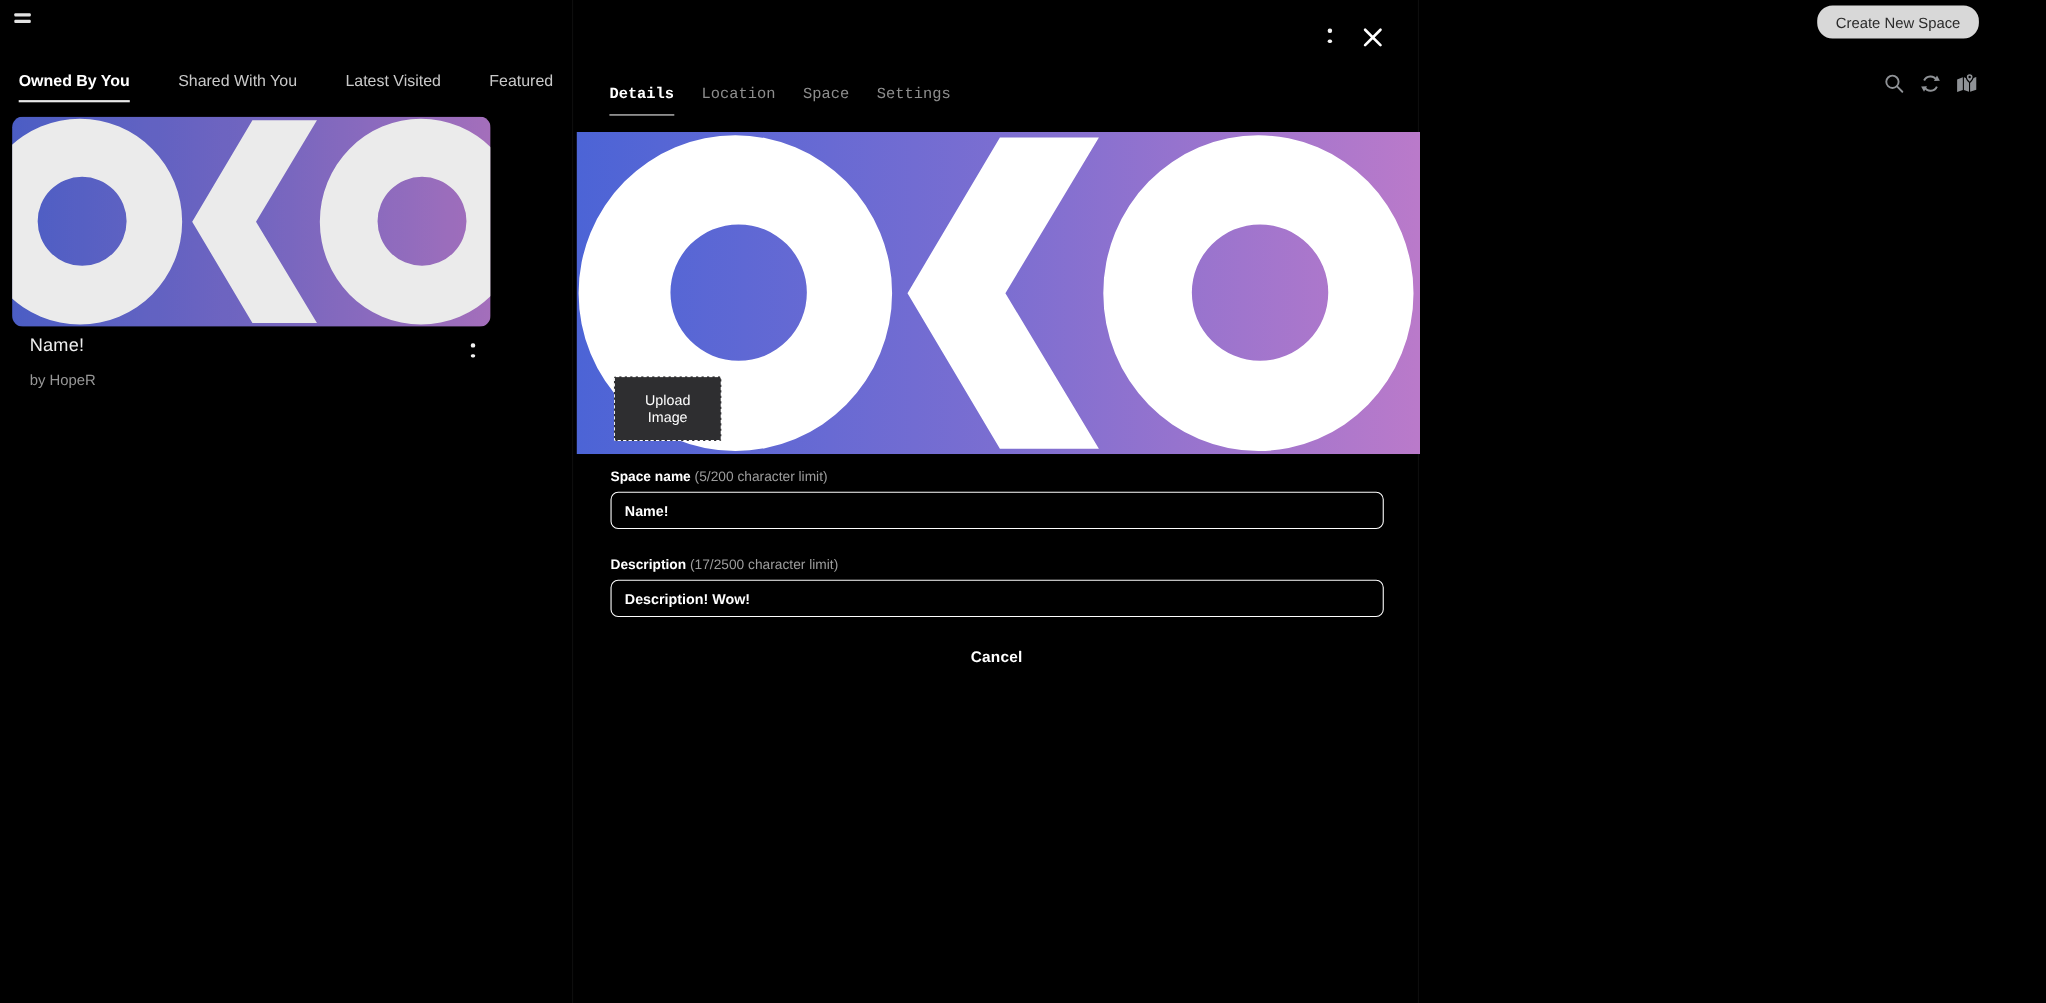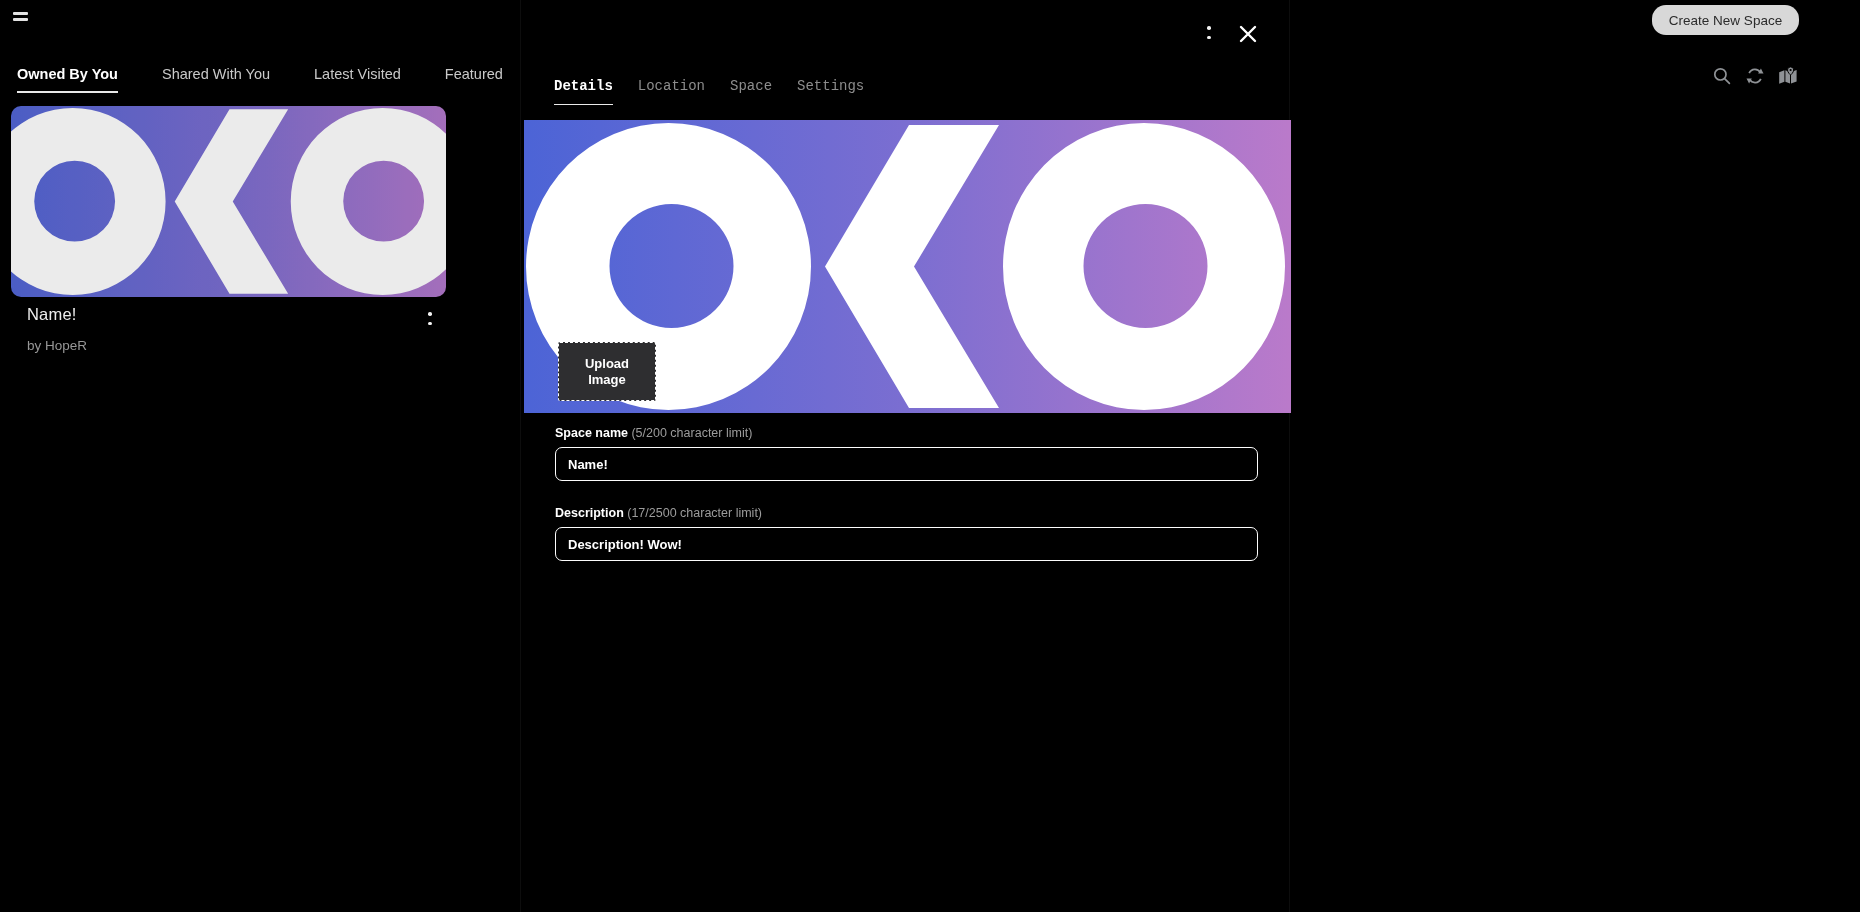--- a/index.html
+++ b/index.html
@@ -37,21 +37,21 @@
   .modal-tabs { left:33px; top:78px; display:flex; gap:25px;font-family:Liberation Mono, monospace; }
   .m-tab { font-size:14px; color:#8d8d8d; padding-bottom:10px; cursor:pointer; }
   .m-tab.active { color:#fff; font-weight:bold; border-bottom:1.5px solid #eaeaea; }
 
   .banner { left:3px; top:120px; width:767px; height:293px; overflow:hidden; }
   .banner svg { width:100%; height:100%; display:block; }
 
   .upload-btn { left:37px; top:342px; width:98px; height:59px; background:#2e2e30;
                 border:1px dashed #fff; border-radius:2px; display:flex; flex-direction:column;
                 align-items:center; justify-content:center; cursor:pointer;
-                font-size:13px; font-weight:bold; line-height:1.18; color:#fff; text-align:center; }
+                font-size:13px; font-weight:normal; line-height:1.18; color:#fff; text-align:center; }
 
   .field-label { font-size:12.5px; color:#9c9c9c; }
   .field-label b { color:#fff; font-weight:bold; }
   .lbl-name { left:34px; top:426px; }
   .lbl-desc { left:34px; top:506px; }
   .text-input { left:34px; width:703px; height:34px; background:#000; border:1px solid #fdfdfd;
                 border-radius:7px; color:#fff; font-family:"Liberation Sans",sans-serif;
                 font-size:13px; font-weight:bold; padding:0 12px; outline:none; }
   .inp-name { top:447px; }
   .inp-desc { top:527px; }
@@ -148,20 +148,21 @@
     <span>(5/200 character limit)</span>
   </div>
   <input class="abs text-input inp-name" type="text" value="Name!" style="">
 
   <div class="abs field-label lbl-desc">
     <b>Description</b>
     <span>(17/2500 character limit)</span>
   </div>
   <input class="abs text-input inp-desc" type="text" value="Description! Wow!" style="">
 
+  <div class="abs cancel-btn">Cancel</div>
 </div>
 
 <div class="abs create-btn">Create New Space</div>
 
 <div class="abs tool-icons">
   <svg class="ticon" viewBox="0 0 20 20">
     <circle cx="8.4" cy="8.4" r="5.6" fill="none" stroke="#8f9296" stroke-width="1.7"></circle>
     <line x1="12.6" y1="12.6" x2="17.4" y2="17.4" stroke="#8f9296" stroke-width="1.7" stroke-linecap="round"></line>
   </svg>
   <svg class="ticon" viewBox="0 0 20 20">

